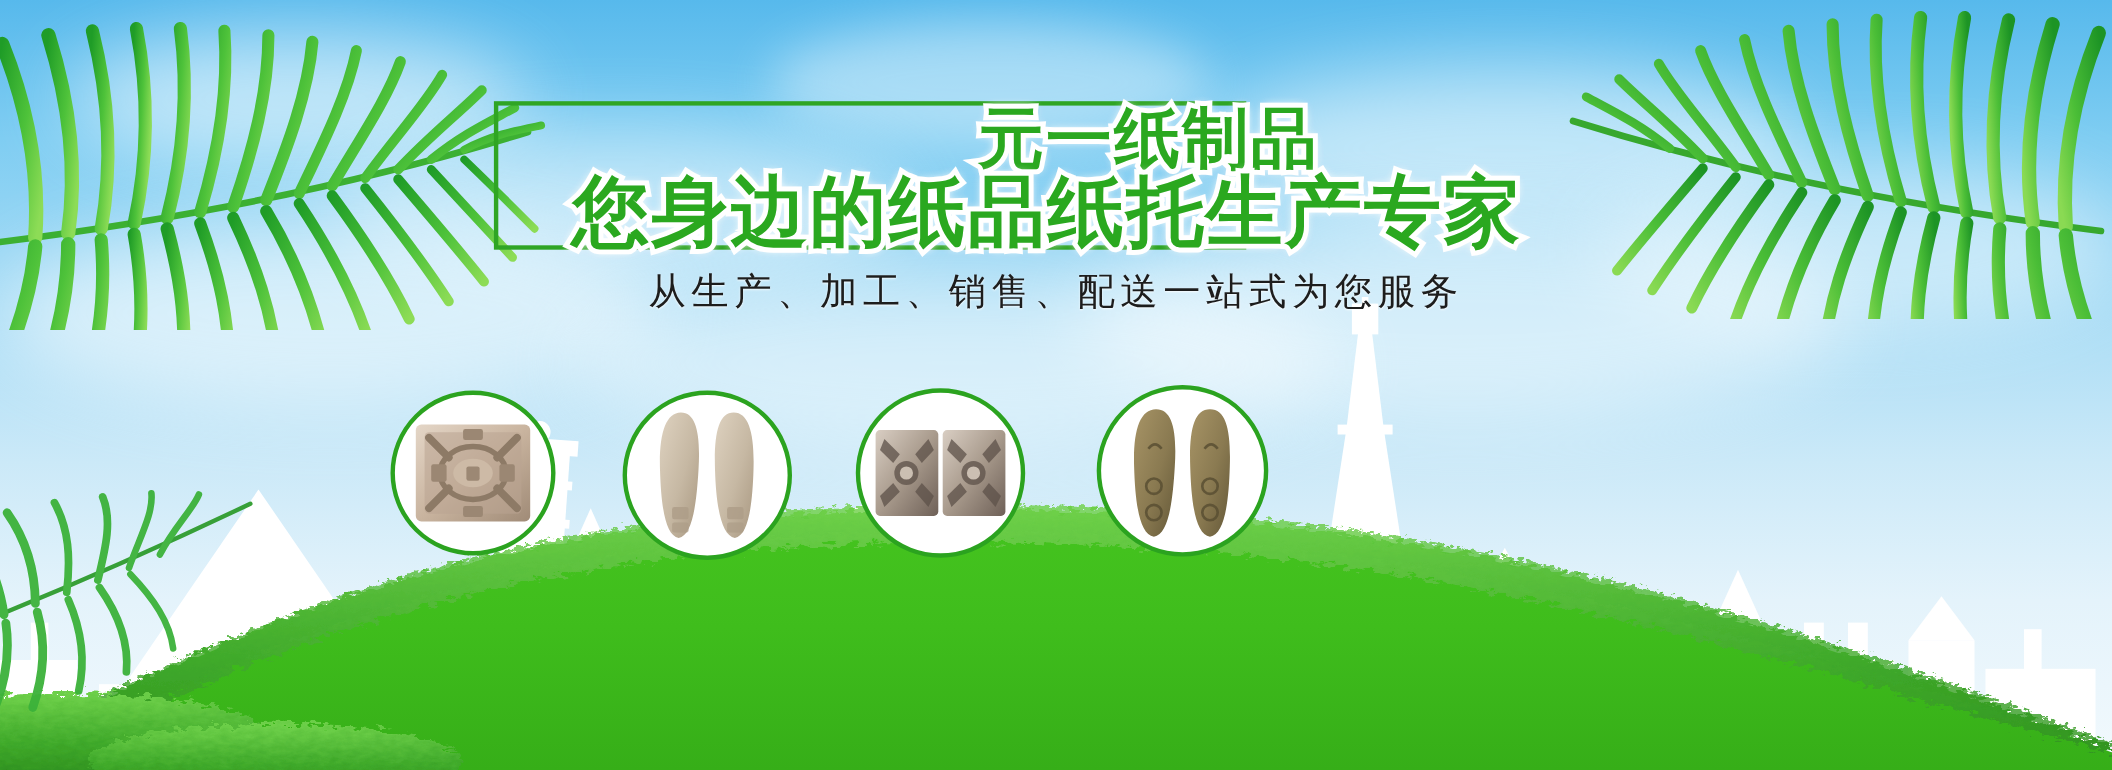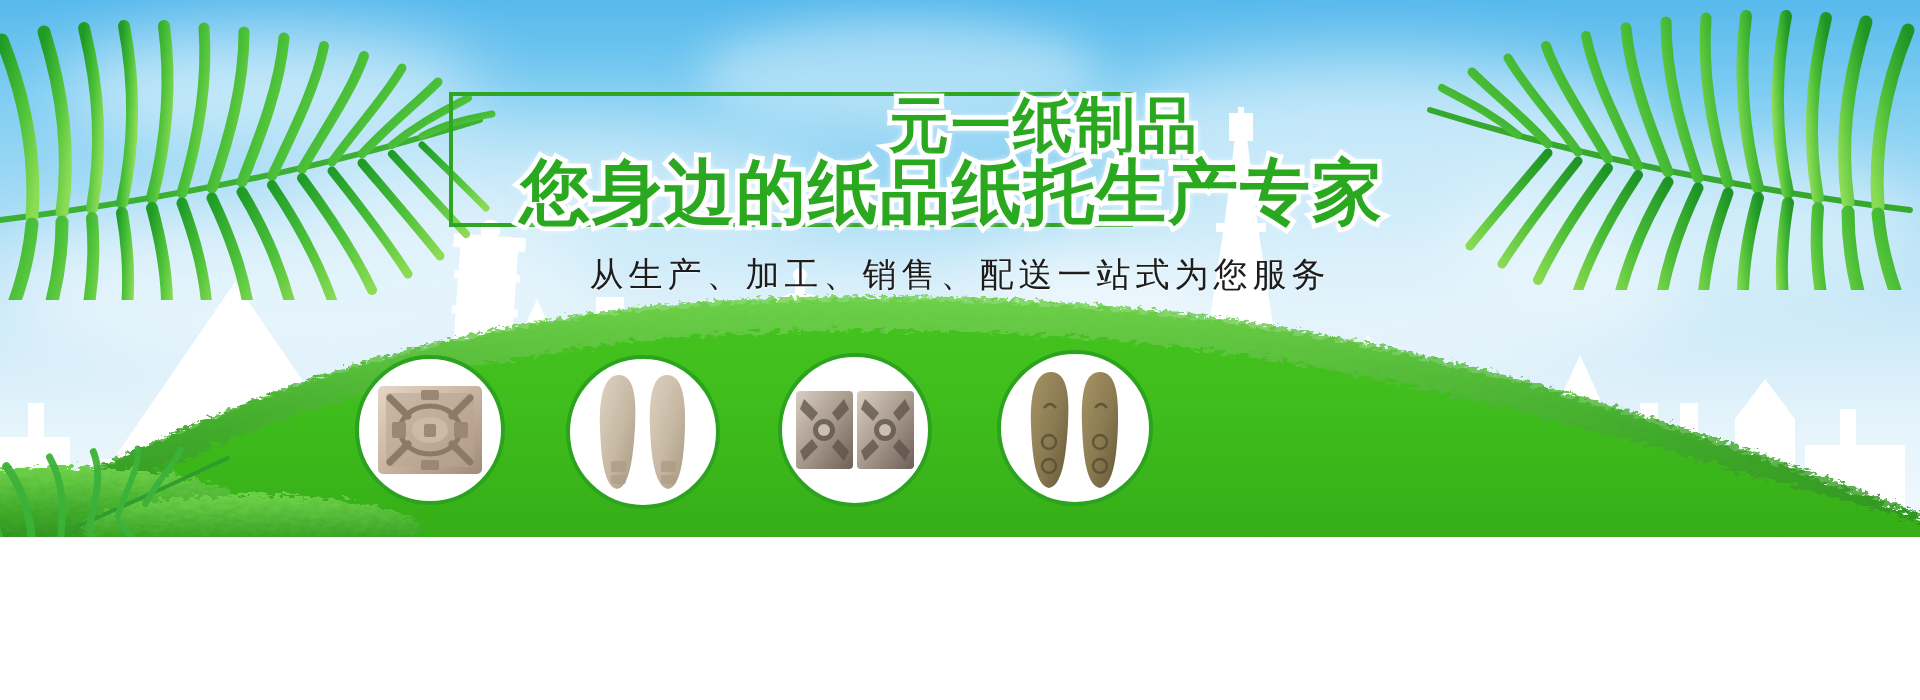--- a/index.html
+++ b/index.html
@@ -1,21 +1,21 @@
 <!DOCTYPE html>
 <html><head>
 <meta charset="utf-8">
 <style>
   html,body{margin:0;padding:0;}
   body{
     width:1920px;height:700px;overflow:hidden;
     font-family:"Liberation Sans","DejaVu Sans",sans-serif;
   }
   #banner{
-    position:relative;width:1920px;height:537px;overflow:hidden;
+    position:relative;width:1920px;height:700px;overflow:hidden;
     background:linear-gradient(to bottom,#57b9ec 0%,#7fcdf2 18%,#a8dcf5 40%,#cbe9f8 60%,#e4f3fb 78%,#f2f9fd 100%);
   }
 
   
   .cloud{position:absolute;border-radius:50%;background:#ffffff;filter:blur(22px);pointer-events:none;}
   .cloud.soft{filter:blur(34px);}
 
   
   .palm{position:absolute;pointer-events:none;}
   .palm svg{display:block;}
@@ -44,21 +44,20 @@
   }
   .hl-line span{position:relative;}
   #hl1{top:86px;font-size:60px;left:84px;}
   #hl2{top:146px;font-size:70px;left:-8px;}
 
   #subtitle{
     position:absolute;left:0;top:242px;width:1920px;text-align:center;
     font-size:34px;color:#1d1d1d;letter-spacing:5px;white-space:nowrap;
     font-family:"DejaVu Sans","Liberation Sans",sans-serif;
     text-shadow:0 1px 2px rgba(255,255,255,.85);
-    margin-top:10px;
   }
 
   
   .pcircle{
     position:absolute;border-radius:50%;
     background:#ffffff;border:4px solid #2ba31f;
     box-sizing:border-box;overflow:hidden;
     display:flex;align-items:center;justify-content:center;
   }
   .pcircle .prod{display:block;}

